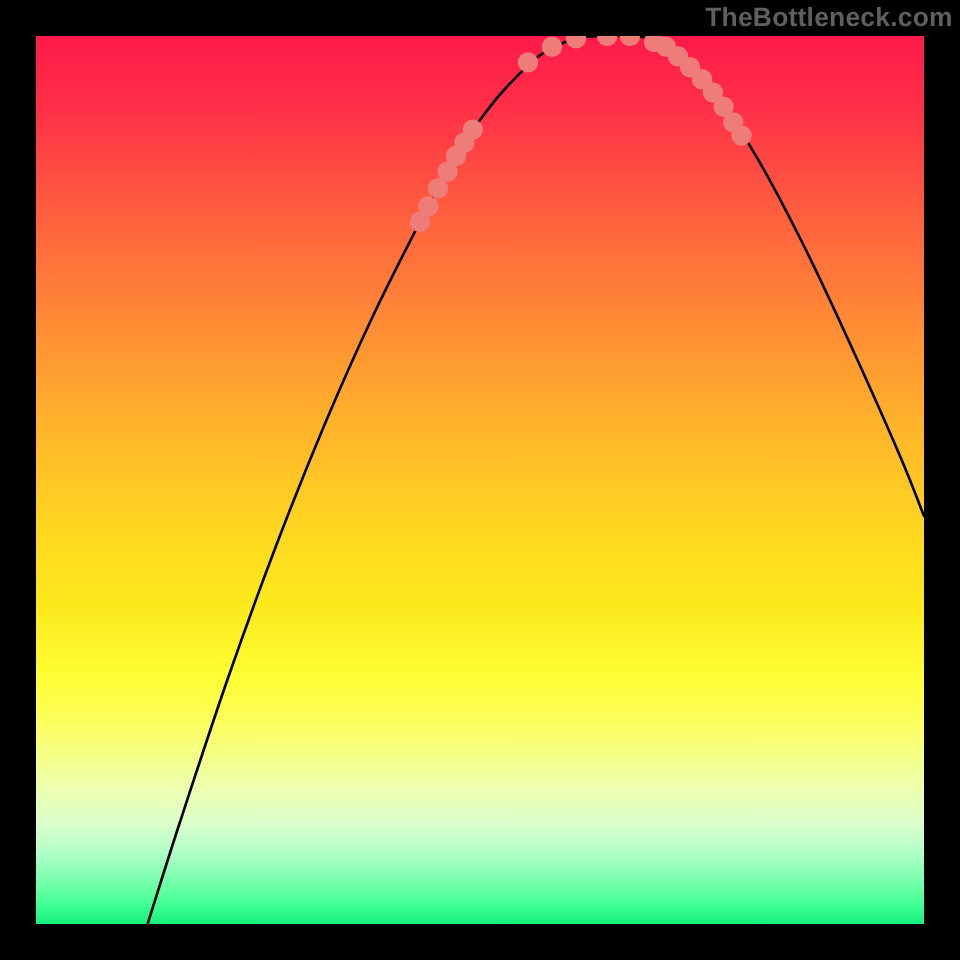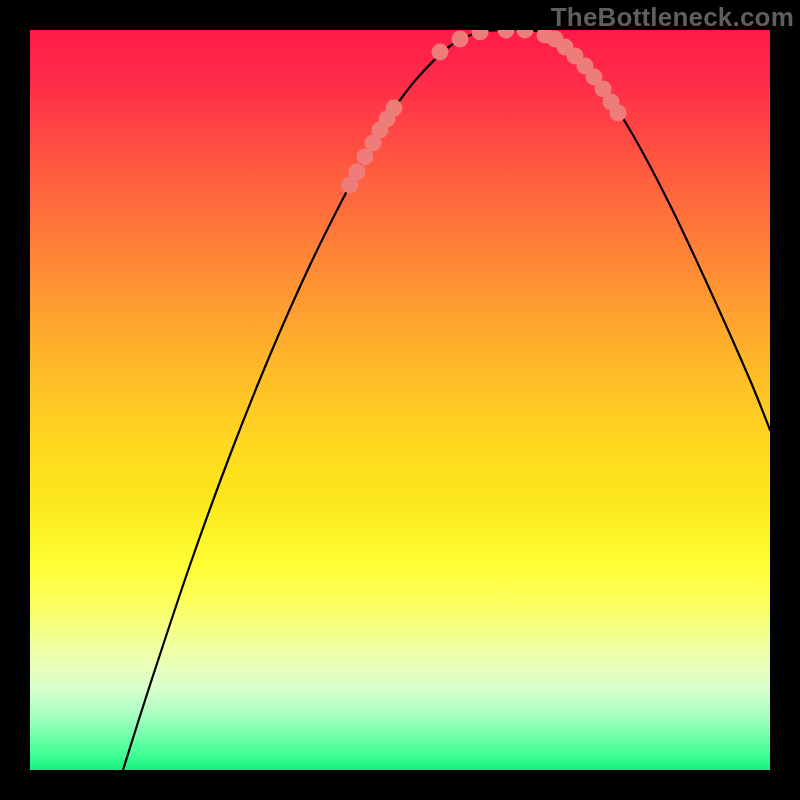--- a/index.html
+++ b/index.html
@@ -8,21 +8,21 @@
     position: relative;
     width: 800px;
     height: 800px;
     background: #000;
   }
   .watermark {
     position: absolute;
     top: 2px;
     right: 6px;
     font-family: Arial, Helvetica, sans-serif;
-    font-size: 26px;
+    font-size: 22px;
     font-weight: bold;
     color: #5f5f5f;
     letter-spacing: 0.2px;
     z-index: 20;
   }
   .plot-area {
     position: absolute;
     left: 30px;
     top: 30px;
     width: 740px;

